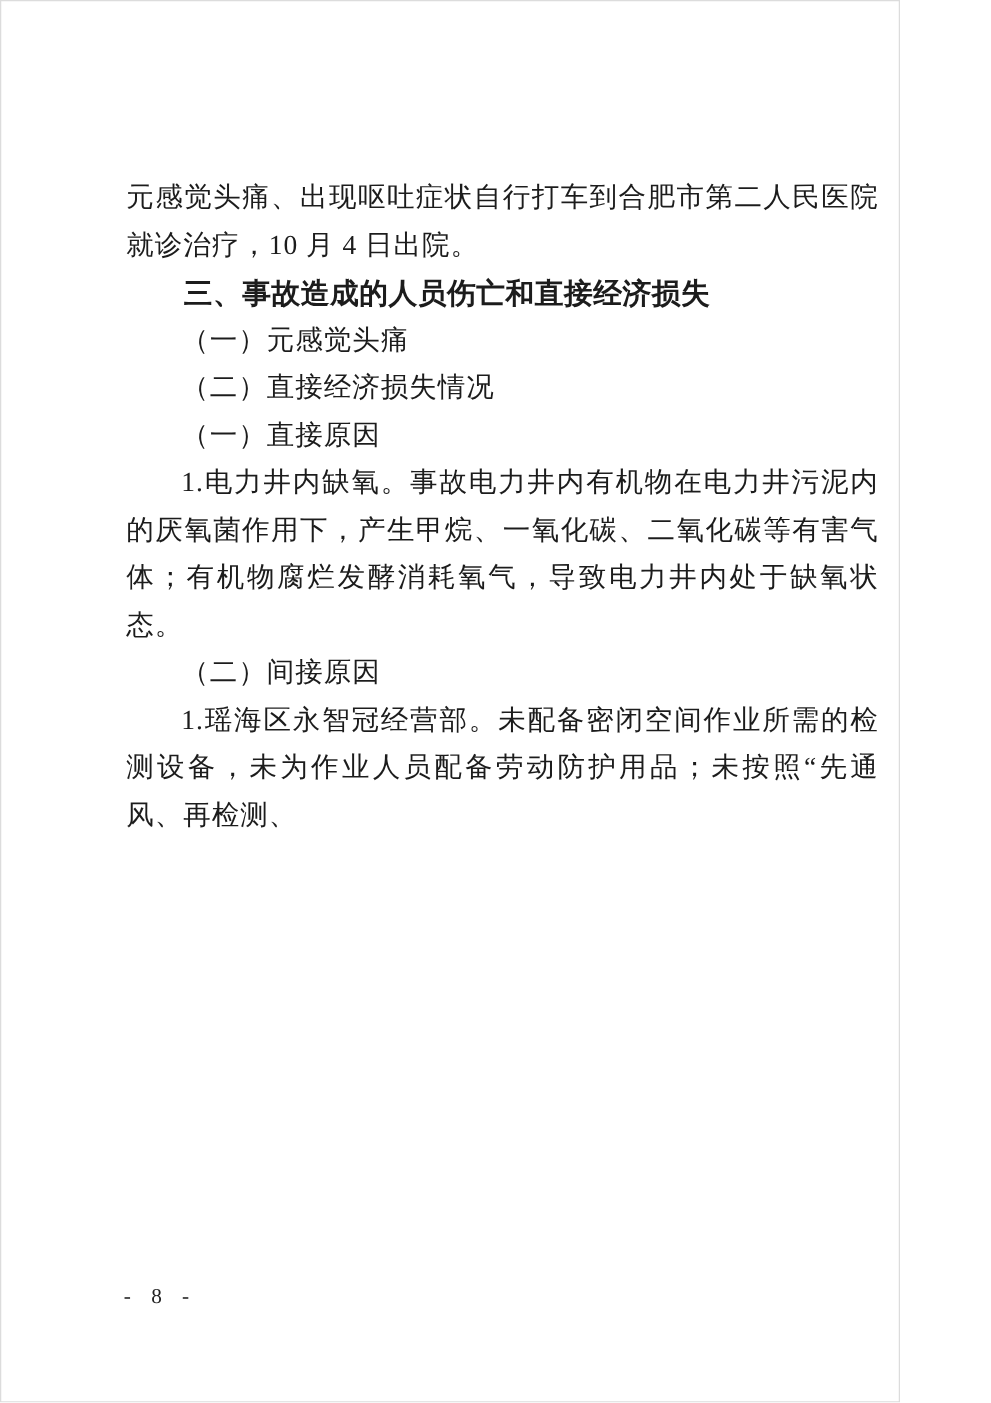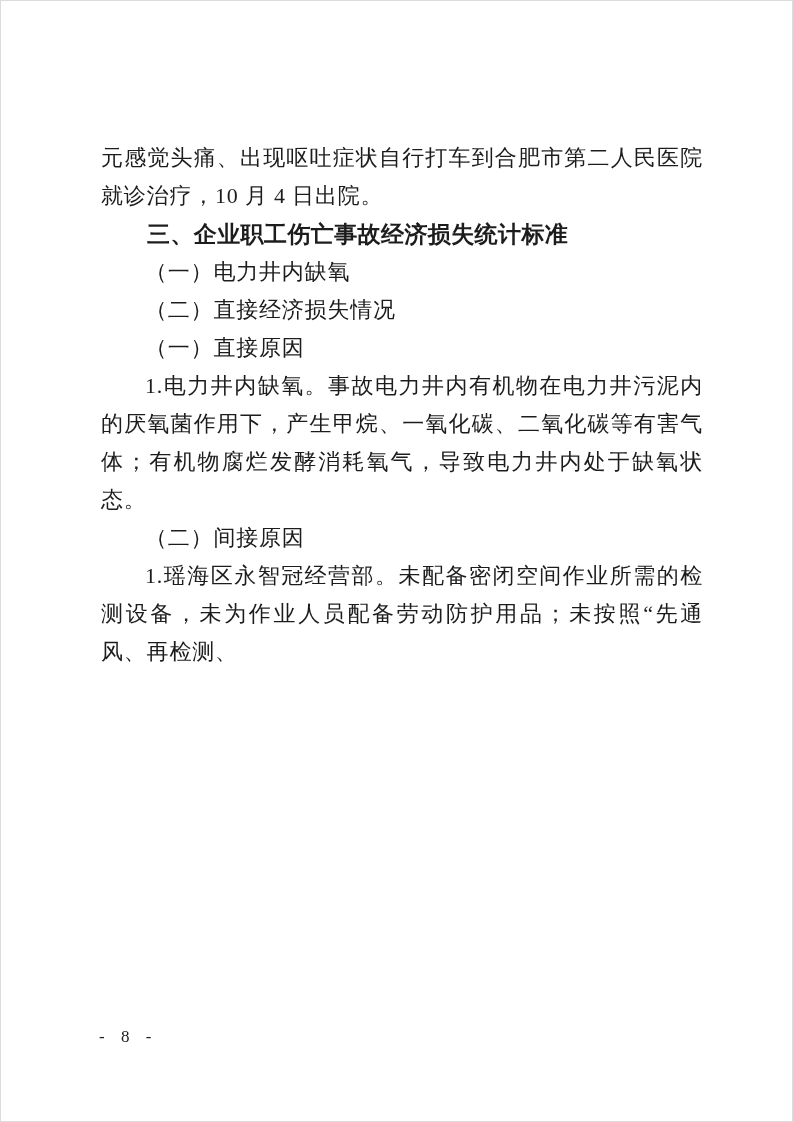--- a/index.html
+++ b/index.html
@@ -1,19 +1,19 @@
 <!DOCTYPE html>
 <html><head>
 <meta charset="utf-8">
 <style>
   * { margin: 0; padding: 0; box-sizing: border-box; }
   html, body { background: #ffffff; }
   .page {
     position: relative;
-    width: 793px;
+    width: 720px;
     height: 1122px;
     background: #ffffff;
     border: 1px solid #dcdcdc;
     overflow: hidden;
     font-family: "Liberation Serif", "DejaVu Serif", serif;
     color: #1c1c1c;
   }
   .content {
     position: absolute;
     left: 100px;
@@ -46,22 +46,22 @@
     word-spacing: 6px;
     color: #222;
   }
 </style>
 </head>
 <body>
 
 <div class="page">
   <div class="content">
     <p>元感觉头痛、出现呕吐症状自行打车到合肥市第二人民医院就诊治疗，10 月 4 日出院。</p>
-    <p class="h1">三、企业职工伤亡事故经济损失统计标准</p>
-    <p class="h2">（一）电力井内缺氧</p>
+    <p class="h1">三、事故造成的人员伤亡和直接经济损失</p>
+    <p class="h2">（一）元感觉头痛</p>
     <p class="h2">（二）直接经济损失情况</p>
     <p class="h2">（一）直接原因</p>
     <p class="indent">1.电力井内缺氧。事故电力井内有机物在电力井污泥内的厌氧菌作用下，产生甲烷、一氧化碳、二氧化碳等有害气体；有机物腐烂发酵消耗氧气，导致电力井内处于缺氧状态。</p>
     <p class="h2">（二）间接原因</p>
     <p class="indent">1.瑶海区永智冠经营部。未配备密闭空间作业所需的检测设备，未为作业人员配备劳动防护用品；未按照“先通风、再检测、</p>
   </div>
   <div class="footer">- 8 -</div>
 </div>
 
 </body></html>

